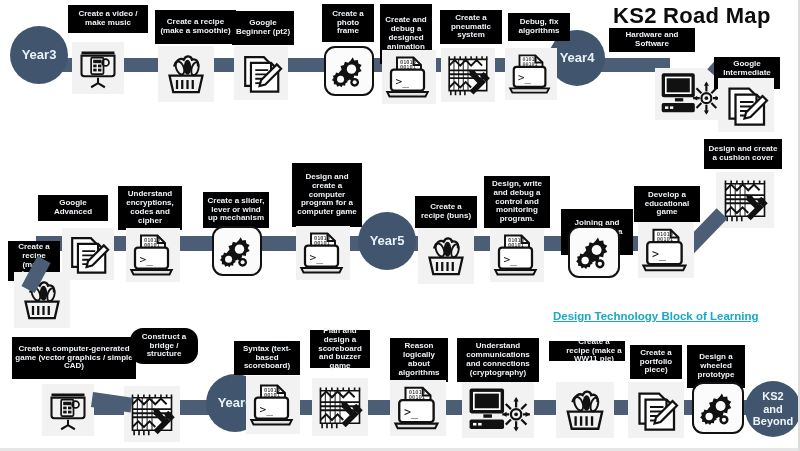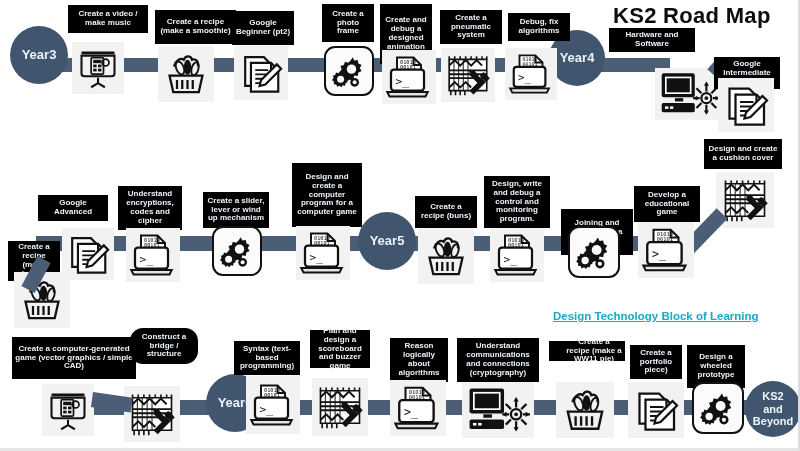--- a/index.html
+++ b/index.html
@@ -402,21 +402,21 @@
       <path d="M10 52v6M16 52v6M22 52v6M28 52v6" stroke="#111" stroke-width="2"></path>
       <g>
         <path d="M34 52l16-16 5 5-16 16z" fill="#111"></path>
         <path d="M52 28l8 8-5 5-8-8z" fill="#111"></path>
         <path d="M40 26l-6 6 14 14 4-4z" fill="#111"></path>
         <path d="M33 25l8 2-6 6-2-8z" fill="#111"></path>
       </g>
     </svg>
   </div>
 
-  <div class="plate" style="left:234px;top:341px;width:66px;height:34px;font-size:8px;">Syntax (text-based programming)</div>
+  <div class="plate" style="left:234px;top:341px;width:66px;height:34px;font-size:8px;">Syntax (text-based scoreboard)</div>
   <div class="tile" style="left:246px;top:376px;width:54px;height:58px;">
     <svg width="48" height="52" viewBox="0 0 64 64">
       <path d="M16 6h22l10 10v14H16z" fill="#fff" stroke="#111" stroke-width="2.6"></path>
       <path d="M38 6v10h10" fill="none" stroke="#111" stroke-width="2.6"></path>
       <text x="20" y="14" font-family="'DejaVu Sans Mono',monospace" font-size="7" fill="#111">01010</text>
       <text x="20" y="21" font-family="'DejaVu Sans Mono',monospace" font-size="7" fill="#111">00101</text>
       <rect x="8" y="22" width="44" height="28" rx="4" fill="#fff" stroke="#111" stroke-width="3"></rect>
       <text x="14" y="42" font-family="'DejaVu Sans Mono',monospace" font-size="15" fill="#111">&gt;_</text>
       <path d="M3 52h54l-3 6H6z" fill="#e3e3e3" stroke="#111" stroke-width="2.6"></path>
     </svg>

